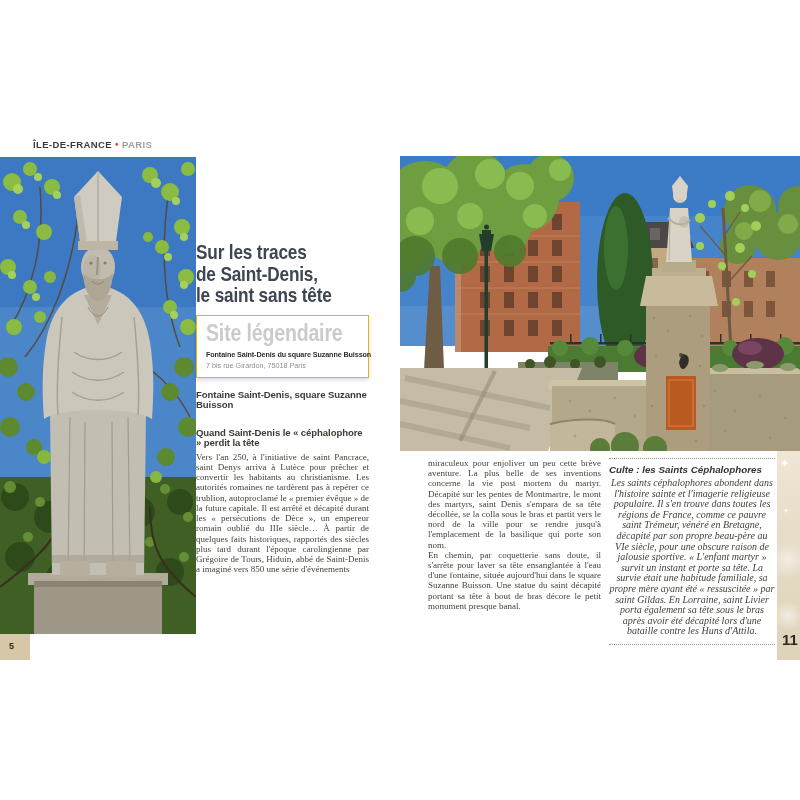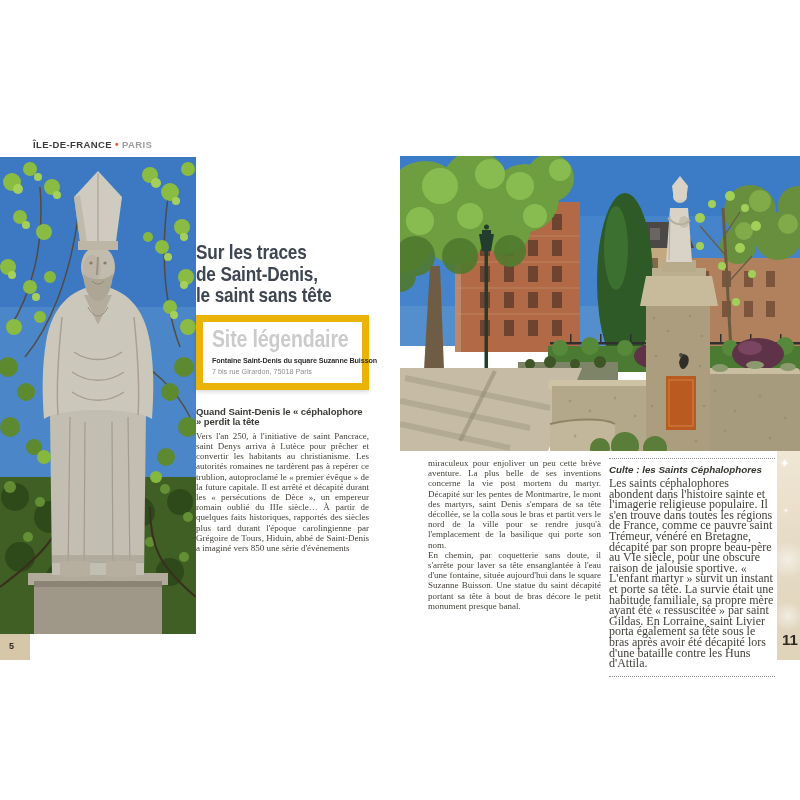--- a/index.html
+++ b/index.html
@@ -32,40 +32,40 @@
   .sparkle.s2{left:6px;top:56px;font-size:7px;opacity:.75;}
   .glow{position:absolute;border-radius:50%;
     background:radial-gradient(circle,rgba(255,255,255,.55) 0%,rgba(255,255,255,0) 70%);}
   .glow.g1{left:-8px;top:90px;width:38px;height:38px;}
   .glow.g2{left:-4px;top:150px;width:30px;height:30px;}
 
   
   .leftcol{position:absolute;left:196px;top:241px;width:173px;}
   .title-line{font-weight:bold;color:#3e4651;font-size:20.5px;line-height:21.5px;
     transform:scaleX(.84);transform-origin:0 50%;white-space:nowrap;letter-spacing:-.2px;}
-  .sitebox{margin-top:9px;background:#fff;border:7px solid #eab308;
+  .sitebox{margin-top:9px;background:#fff;border:1px solid #eab308;
     box-shadow:0 2px 4px rgba(0,0,0,.15);padding:4px 9px 7px;}
   .sitelabel{font-size:23px;font-weight:bold;color:#cbcbcb;line-height:27px;
     transform:scaleX(.85);transform-origin:0 50%;white-space:nowrap;letter-spacing:-.2px;}
   .sitevenue{font-size:7.2px;font-weight:bold;color:#2d2d2d;margin-top:3px;
     letter-spacing:-.1px;white-space:nowrap;}
   .siteaddr{font-size:7.2px;color:#8f8f8f;margin-top:2px;white-space:nowrap;}
   .bodyhead{font-size:9.6px;font-weight:bold;color:#3b3b37;line-height:10.6px;letter-spacing:-.1px;}
   .mt12{margin-top:12px;} .mt10{margin-top:17px;}
   .bodytext{font-family:"Liberation Serif", serif;font-size:9px;line-height:10.2px;
     color:#45423a;text-align:justify;margin:3px 0 0 0;}
 
   
   .col1{position:absolute;left:428px;top:458px;width:173px;}
   .col1 .bodytext{margin:0;}
   .sidebar{position:absolute;left:609px;top:458px;width:166px;
     border-top:1px dotted #8f8f8f;border-bottom:1px dotted #8f8f8f;padding:5px 0 7px 0;}
   .sidebar-heading{font-size:9.8px;font-weight:bold;font-style:italic;color:#35332e;line-height:11px;}
-  .sidebar-body{font-family:"Liberation Serif", serif;font-size:12px;
-    line-height:10.6px;color:#44413a;margin-top:3px;}
+  .sidebar-body{font-family:"Liberation Serif", serif;font-style:italic;font-size:10px;
+    line-height:10.6px;color:#44413a;margin-top:3px;text-align:center;}
 </style>
 </head>
 <body>
 
 <div id="canvas">
 
   <div class="kicker">
     <span>ÎLE-DE-FRANCE</span><span class="dot">•</span><span class="city">PARIS</span>
   </div>
 
@@ -205,20 +205,21 @@
     <div class="title-line">Sur les traces</div>
     <div class="title-line">de Saint-Denis,</div>
     <div class="title-line">le saint sans tête</div>
 
     <div class="sitebox">
       <div class="sitelabel">Site légendaire</div>
       <div class="sitevenue">Fontaine Saint-Denis du square Suzanne Buisson</div>
       <div class="siteaddr">7 bis rue Girardon, 75018 Paris</div>
     </div>
 
+    <div class="bodyhead mt12">Fontaine Saint-Denis, square Suzanne Buisson</div>
 
     <div class="bodyhead mt10">Quand Saint-Denis le « céphalophore » perdit la tête</div>
     <p class="bodytext">Vers l'an 250, à l'initiative de saint Pancrace, saint Denys arriva à Lutèce pour prêcher et convertir les habitants au christianisme. Les autorités romaines ne tardèrent pas à repérer ce trublion, autoproclamé le « premier évêque » de la future capitale. Il est arrêté et décapité durant les « persécutions de Dèce », un empereur romain oublié du IIIe siècle… À partir de quelques faits historiques, rapportés des siècles plus tard durant l'époque carolingienne par Grégoire de Tours, Hiduin, abbé de Saint-Denis a imaginé vers 850 une série d'événements</p>
   </div>
 
   <svg class="photo-right" viewBox="0 0 400 295" preserveAspectRatio="none">
     <g>
       <rect x="0" y="0" width="400" height="190" fill="#4584ca"></rect>
       <rect x="0" y="0" width="400" height="60" fill="#3c7cc6"></rect>
       <rect x="0" y="150" width="400" height="40" fill="#7ca6cf" opacity=".3"></rect>

